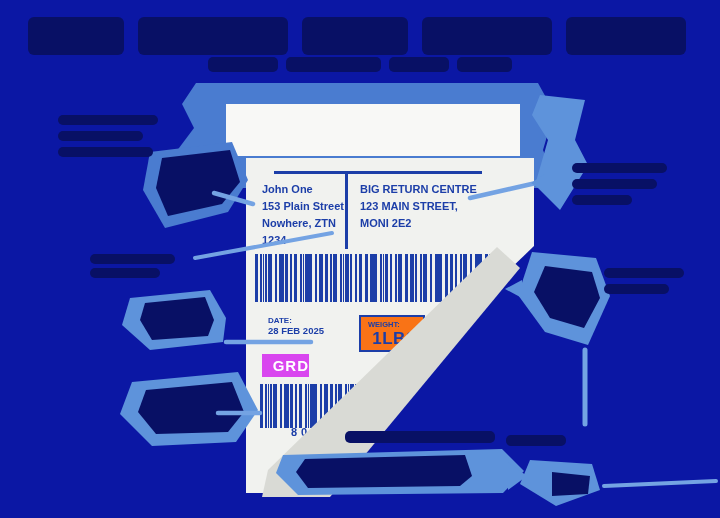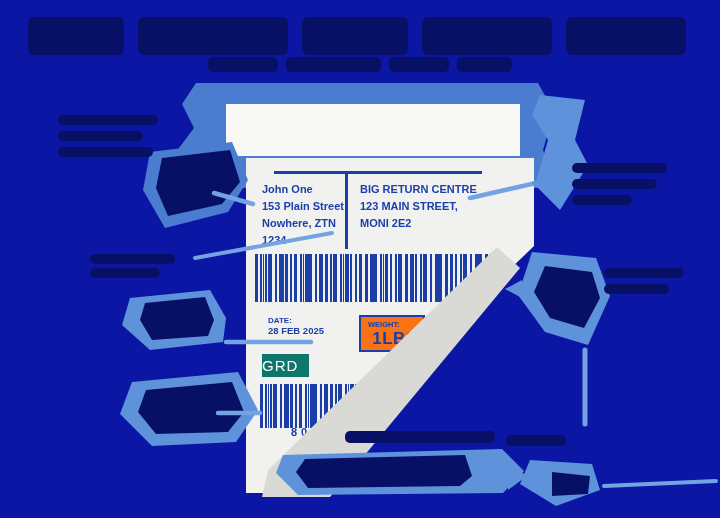--- a/index.html
+++ b/index.html
@@ -35,22 +35,22 @@
     repeating-linear-gradient(90deg,#1c3ea8 0 1px,transparent 1px 8px),
     repeating-linear-gradient(90deg,#1c3ea8 0 3px,transparent 3px 13px);}
   .barcode.top{left:9px;top:96px;width:238px;height:48px;}
   .barcode.bottom{left:14px;top:226px;width:240px;height:44px;}
   .date-block{position:absolute;left:22px;top:158px;font-weight:bold;}
   .date-block .k{font-size:8px;}
   .date-block .v{font-size:9.5px;}
   .weight-box{position:absolute;left:71px;top:157px;width:62px;height:33px;background:#f97316;border:2.5px solid #1c3ea8;margin-left:42px;}
   .weight-box .k{font-size:7.5px;font-weight:bold;margin:3px 0 0 7px;}
   .weight-box .v{font-size:17px;font-weight:bold;margin:0 0 0 6px;letter-spacing:0.5px;text-align:center;}
-  .service-box{position:absolute;left:16px;top:196px;width:47px;height:23px;background:#0f766e;
-    color:#ffffff;font-size:15px;font-weight:normal;display:flex;align-items:center;justify-content:flex-start;letter-spacing:1px;}
+  .service-box{position:absolute;left:16px;top:196px;width:47px;height:23px;background:#d946ef;
+    color:#ffffff;font-size:15px;font-weight:bold;display:flex;align-items:center;justify-content:flex-end;letter-spacing:1px;}
   .digits{position:absolute;left:45px;top:268px;font-size:11px;font-weight:bold;letter-spacing:4px;}
 
   
   .fold{position:absolute;left:0;top:0;z-index:4;}
 </style>
 </head>
 <body>
 
 <div class="stage">
 

